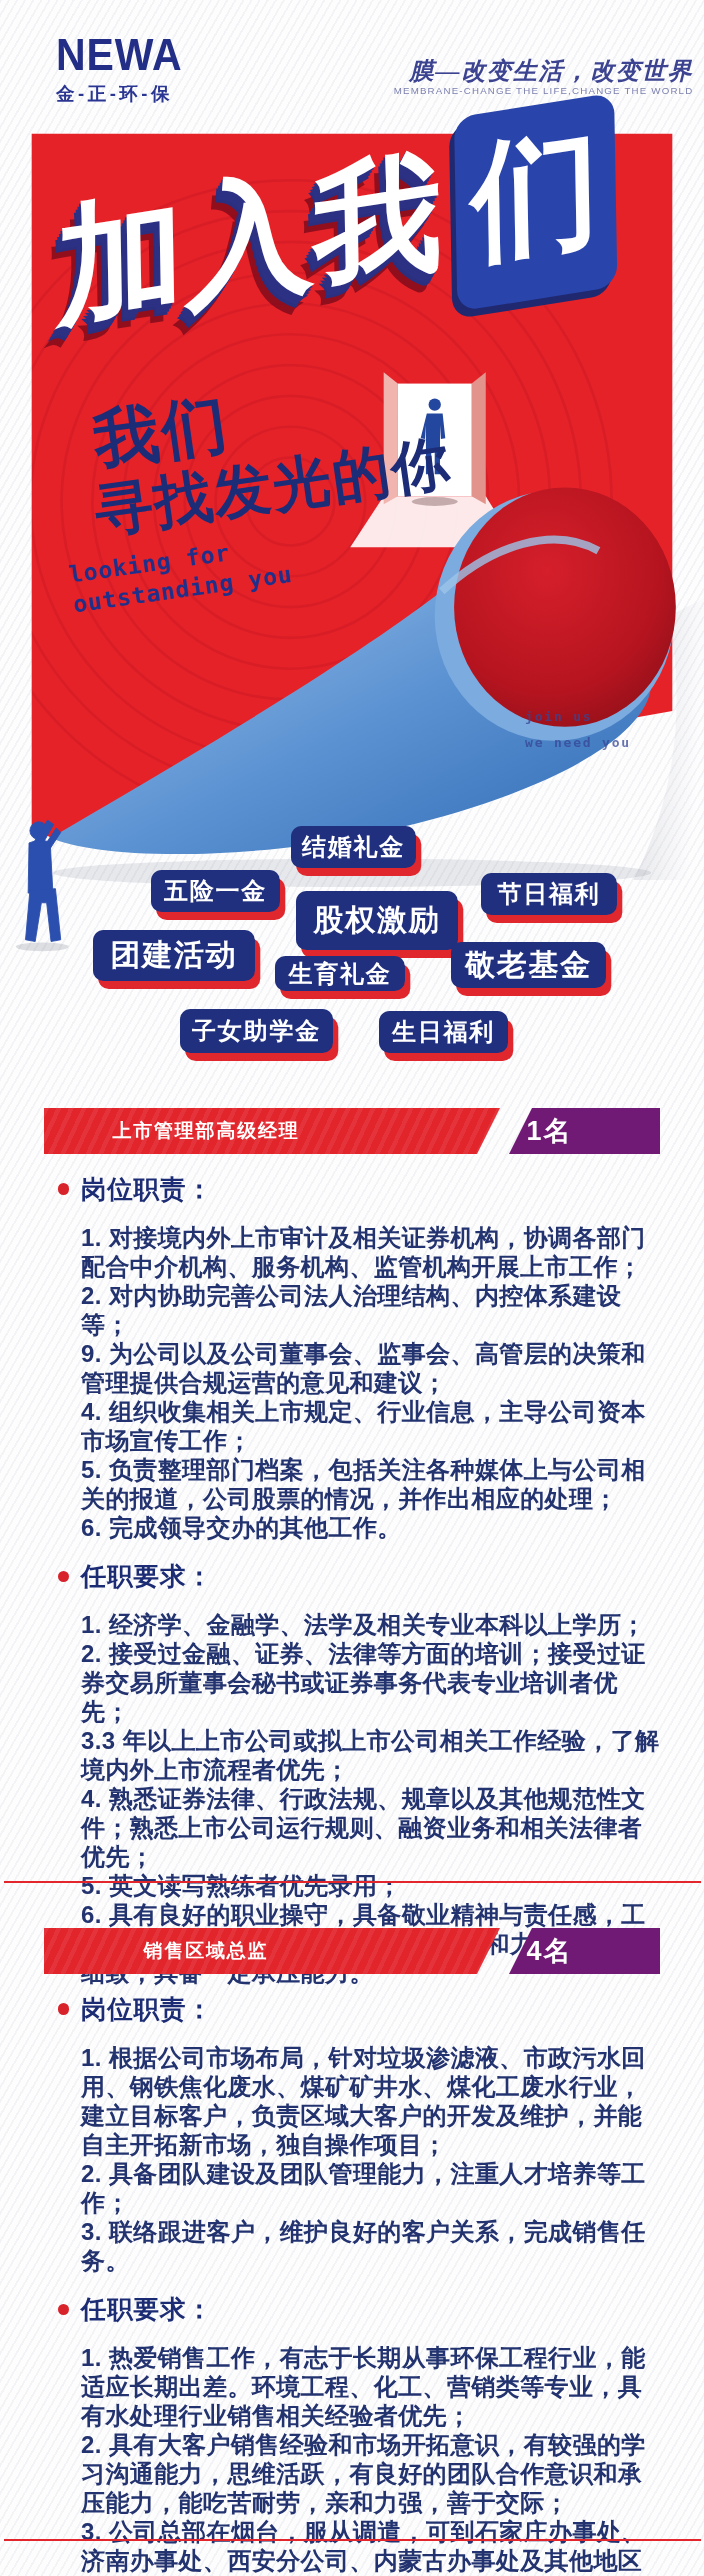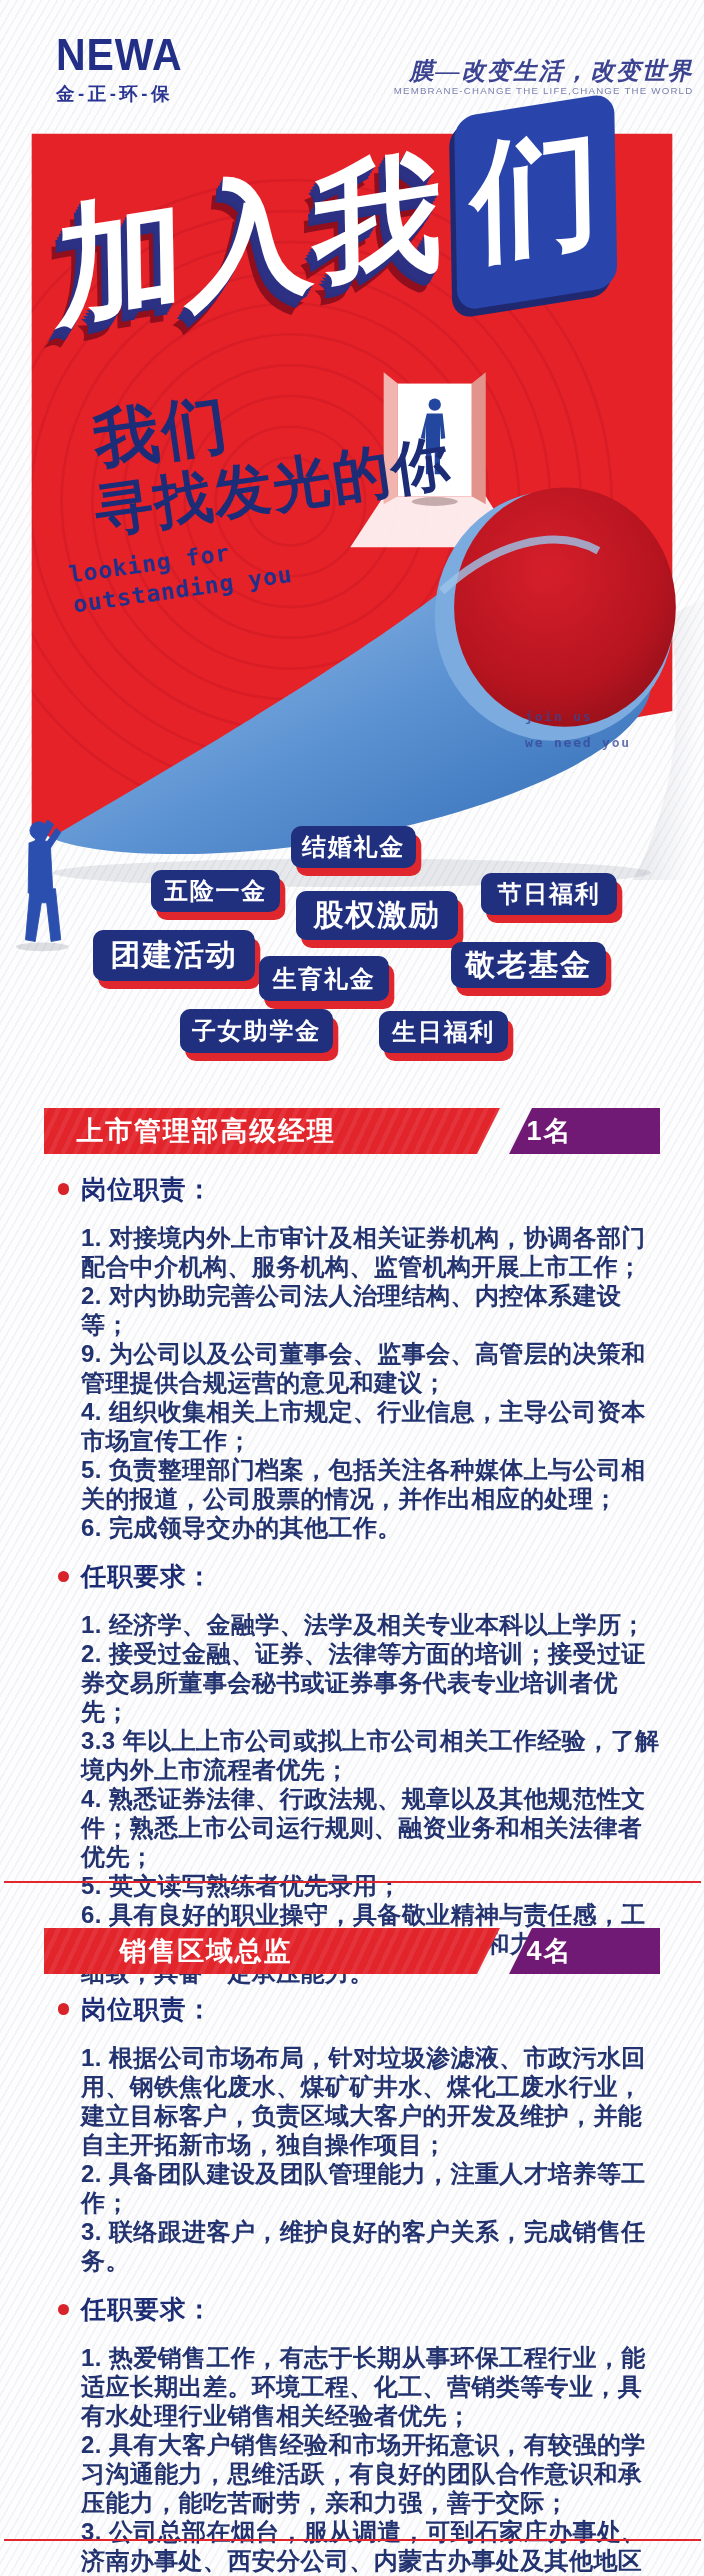--- a/index.html
+++ b/index.html
@@ -61,21 +61,21 @@
 
   
   .job{position:absolute;left:44px;width:616px;z-index:2;}
   .job-bar{position:relative;height:46px;margin-bottom:14px;}
   .job-bar .bar-red{
     position:absolute;left:0;top:0;width:456px;height:46px;background:#e2242b;
     clip-path:polygon(0 0,100% 0,calc(100% - 23px) 100%,0 100%);
     display:flex;align-items:center;justify-content:center;padding-right:132px;box-sizing:border-box;
     background-image:repeating-linear-gradient(115deg, rgba(255,255,255,0.07) 0 4.4px, transparent 4.4px 11.4px);
   }
-  .job-bar .bar-red span{font-size:27px;font-weight:bold;color:#fff;letter-spacing:1.8px;}
+  .job-bar .bar-red span{font-size:19px;font-weight:bold;color:#fff;letter-spacing:1.8px;}
   .job-bar .bar-navy{
     position:absolute;left:465px;top:0;width:151px;height:46px;background:#701a75;
     clip-path:polygon(23px 0,100% 0,100% 100%,0 100%);
     display:flex;align-items:center;justify-content:flex-start;padding-left:17.6px;box-sizing:border-box;
   }
   .job-bar .bar-navy span{font-size:27px;font-weight:bold;color:#fff;letter-spacing:1.8px;}
   .sec-label{display:flex;align-items:center;margin:17.6px 0 16px 14px;}
   .sec-label .dot{width:11.4px;height:11.4px;border-radius:50%;background:#d8232b;margin-right:11.4px;flex:none;}
   .sec-label .txt{font-size:25.5px;font-weight:bold;color:#1c2c74;letter-spacing:0.9px;}
   .sec-label.req{}
@@ -171,23 +171,23 @@
     <div>outstanding you</div>
   </div>
   <div class="hero-corner">
     <div>join us</div>
     <div>we need you</div>
   </div>
 
   <div class="tag small" style="left:291px;top:826px;width:125px;height:42px;">结婚礼金</div>
   <div class="tag small" style="left:151px;top:870px;width:129px;height:42px;">五险一金</div>
   <div class="tag small" style="left:481px;top:873px;width:136px;height:42px;">节日福利</div>
-  <div class="tag large" style="left:296px;top:891px;width:162px;height:49px;">股权激励</div>
+  <div class="tag large" style="left:296px;top:891px;width:162px;height:59px;">股权激励</div>
   <div class="tag large" style="left:93px;top:930px;width:162px;height:51px;">团建活动</div>
-  <div class="tag small" style="left:259px;top:956px;width:130px;height:45px;">生育礼金</div>
+  <div class="tag small" style="left:275px;top:956px;width:130px;height:35px;">生育礼金</div>
   <div class="tag large" style="left:451px;top:942px;width:155px;height:46px;">敬老基金</div>
   <div class="tag small" style="left:180px;top:1009px;width:153px;height:44px;">子女助学金</div>
   <div class="tag small" style="left:379px;top:1011px;width:129px;height:42px;">生日福利</div>
 
   <div class="job" style="top:1108px;">
     <div class="job-bar">
       <div class="bar-red">
         <span>上市管理部高级经理</span>
         </div>
       <div class="bar-navy">

